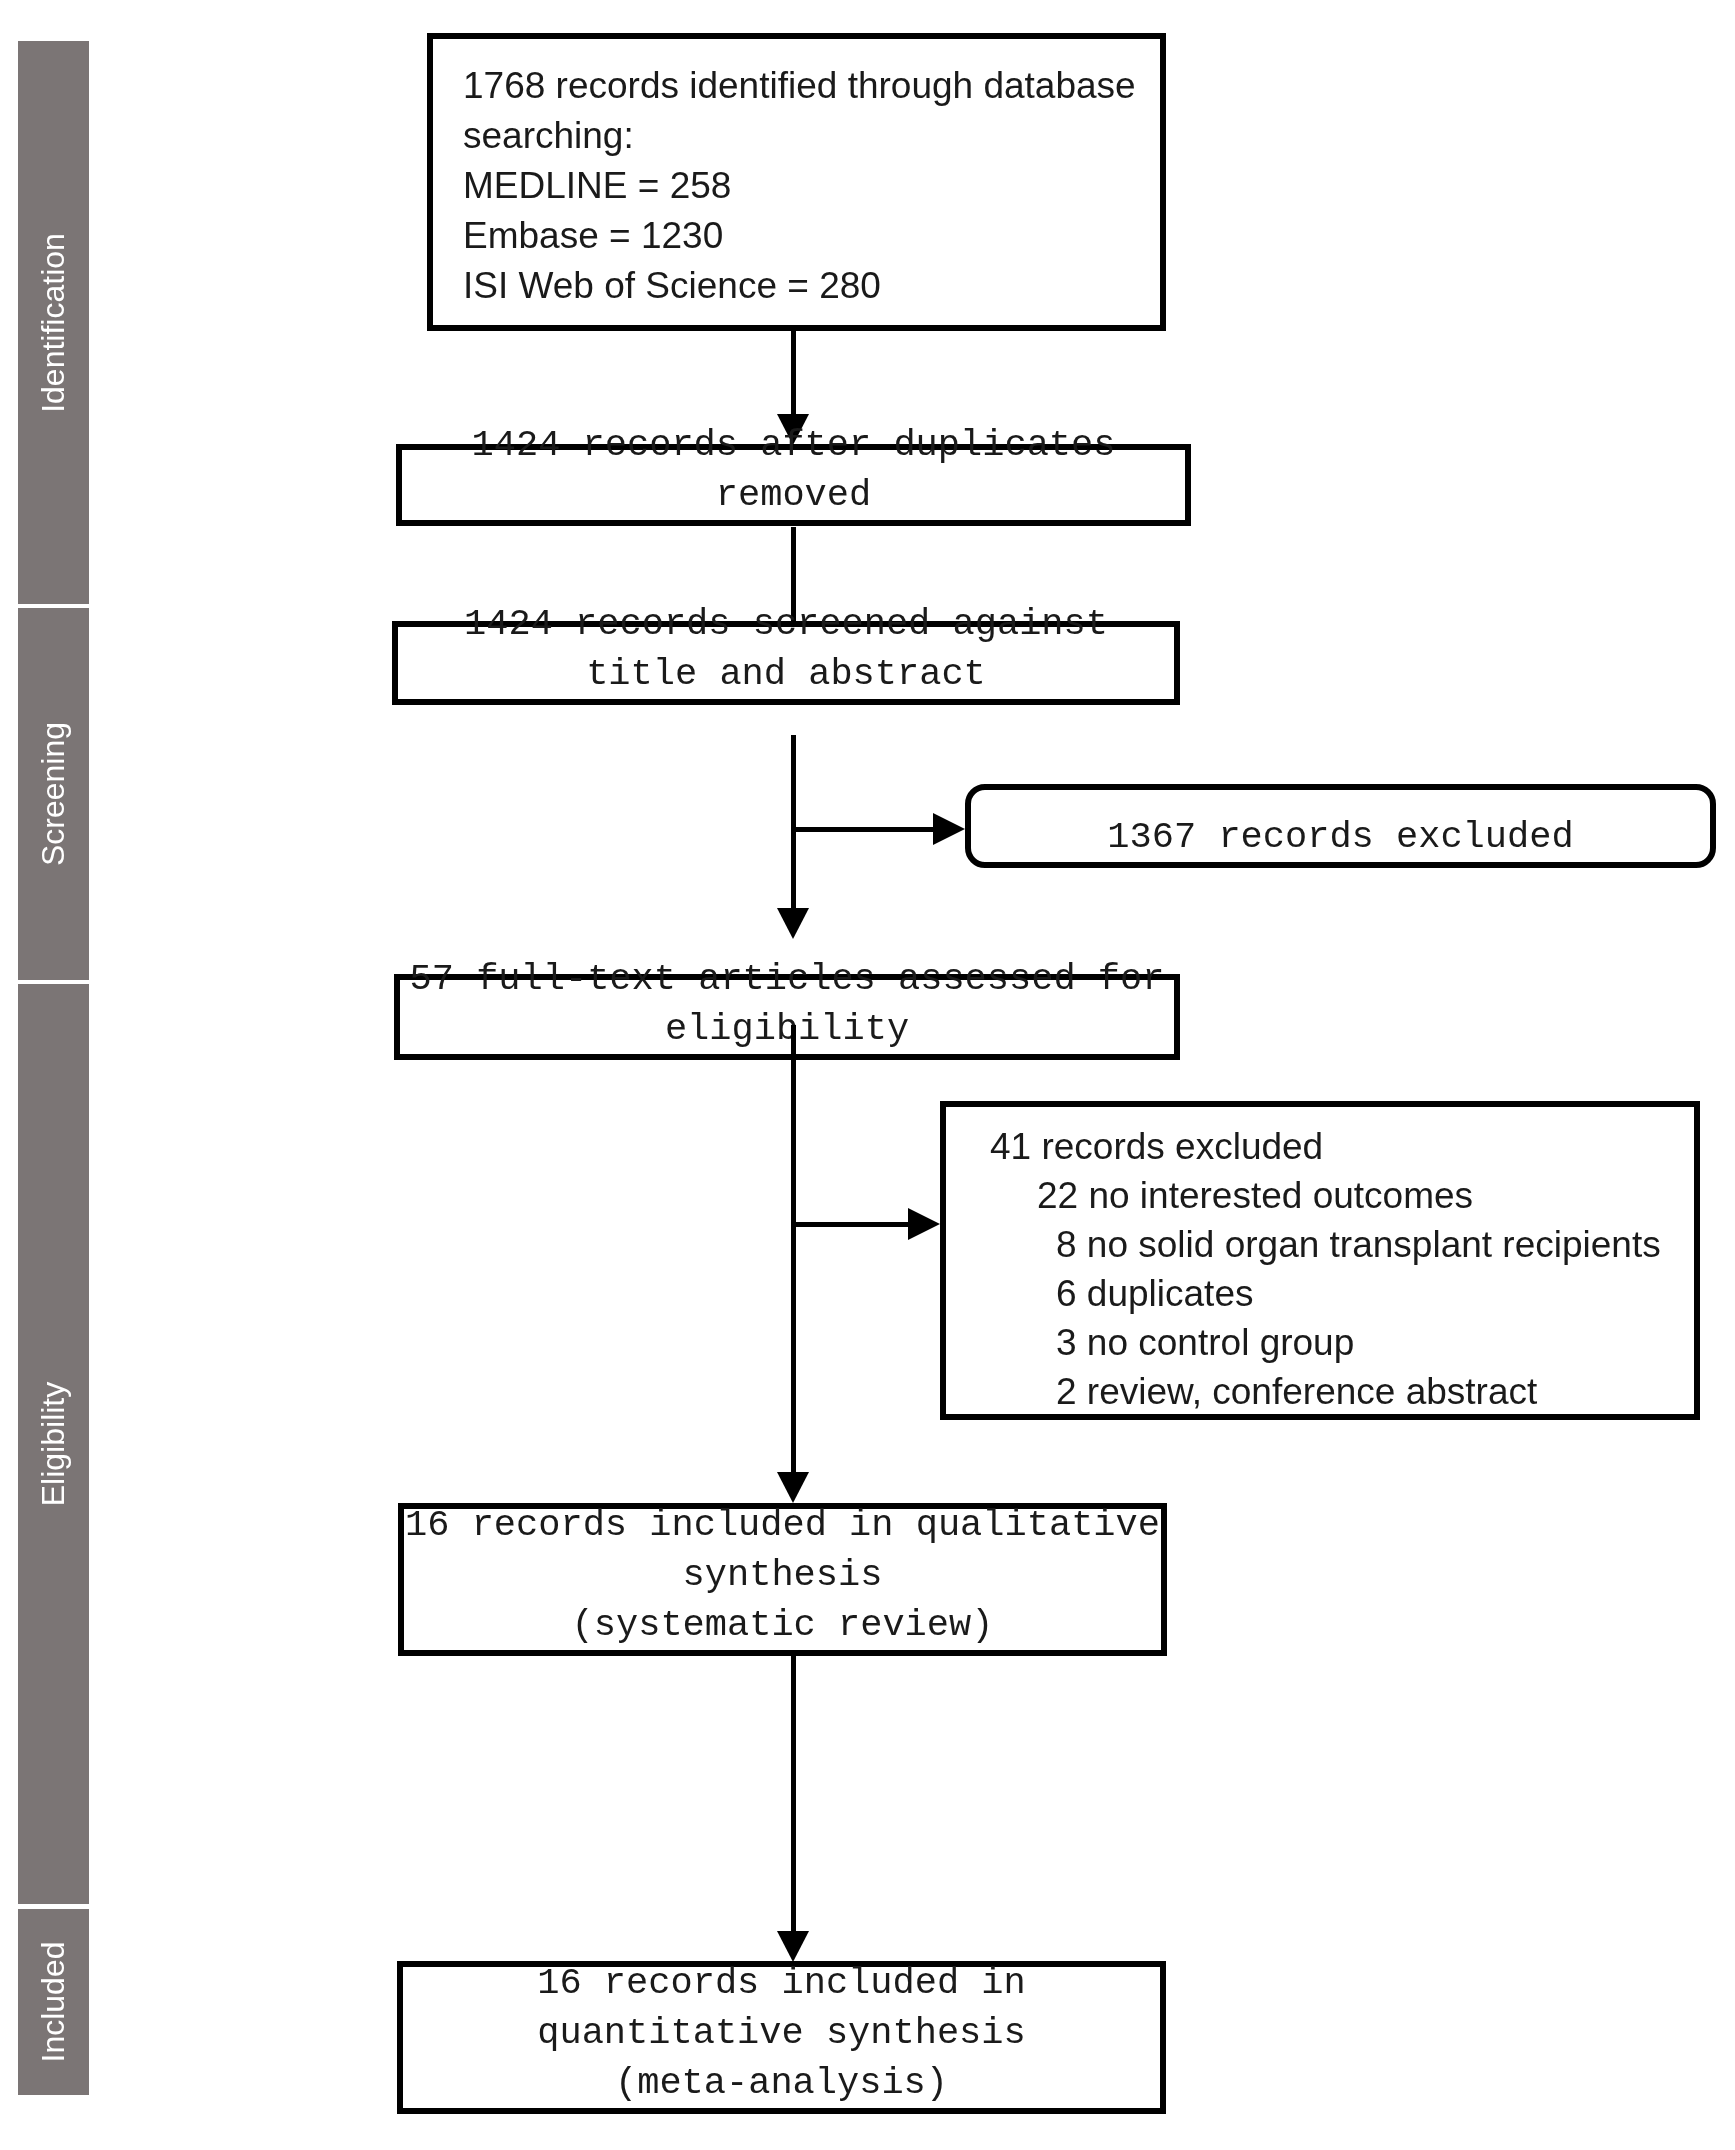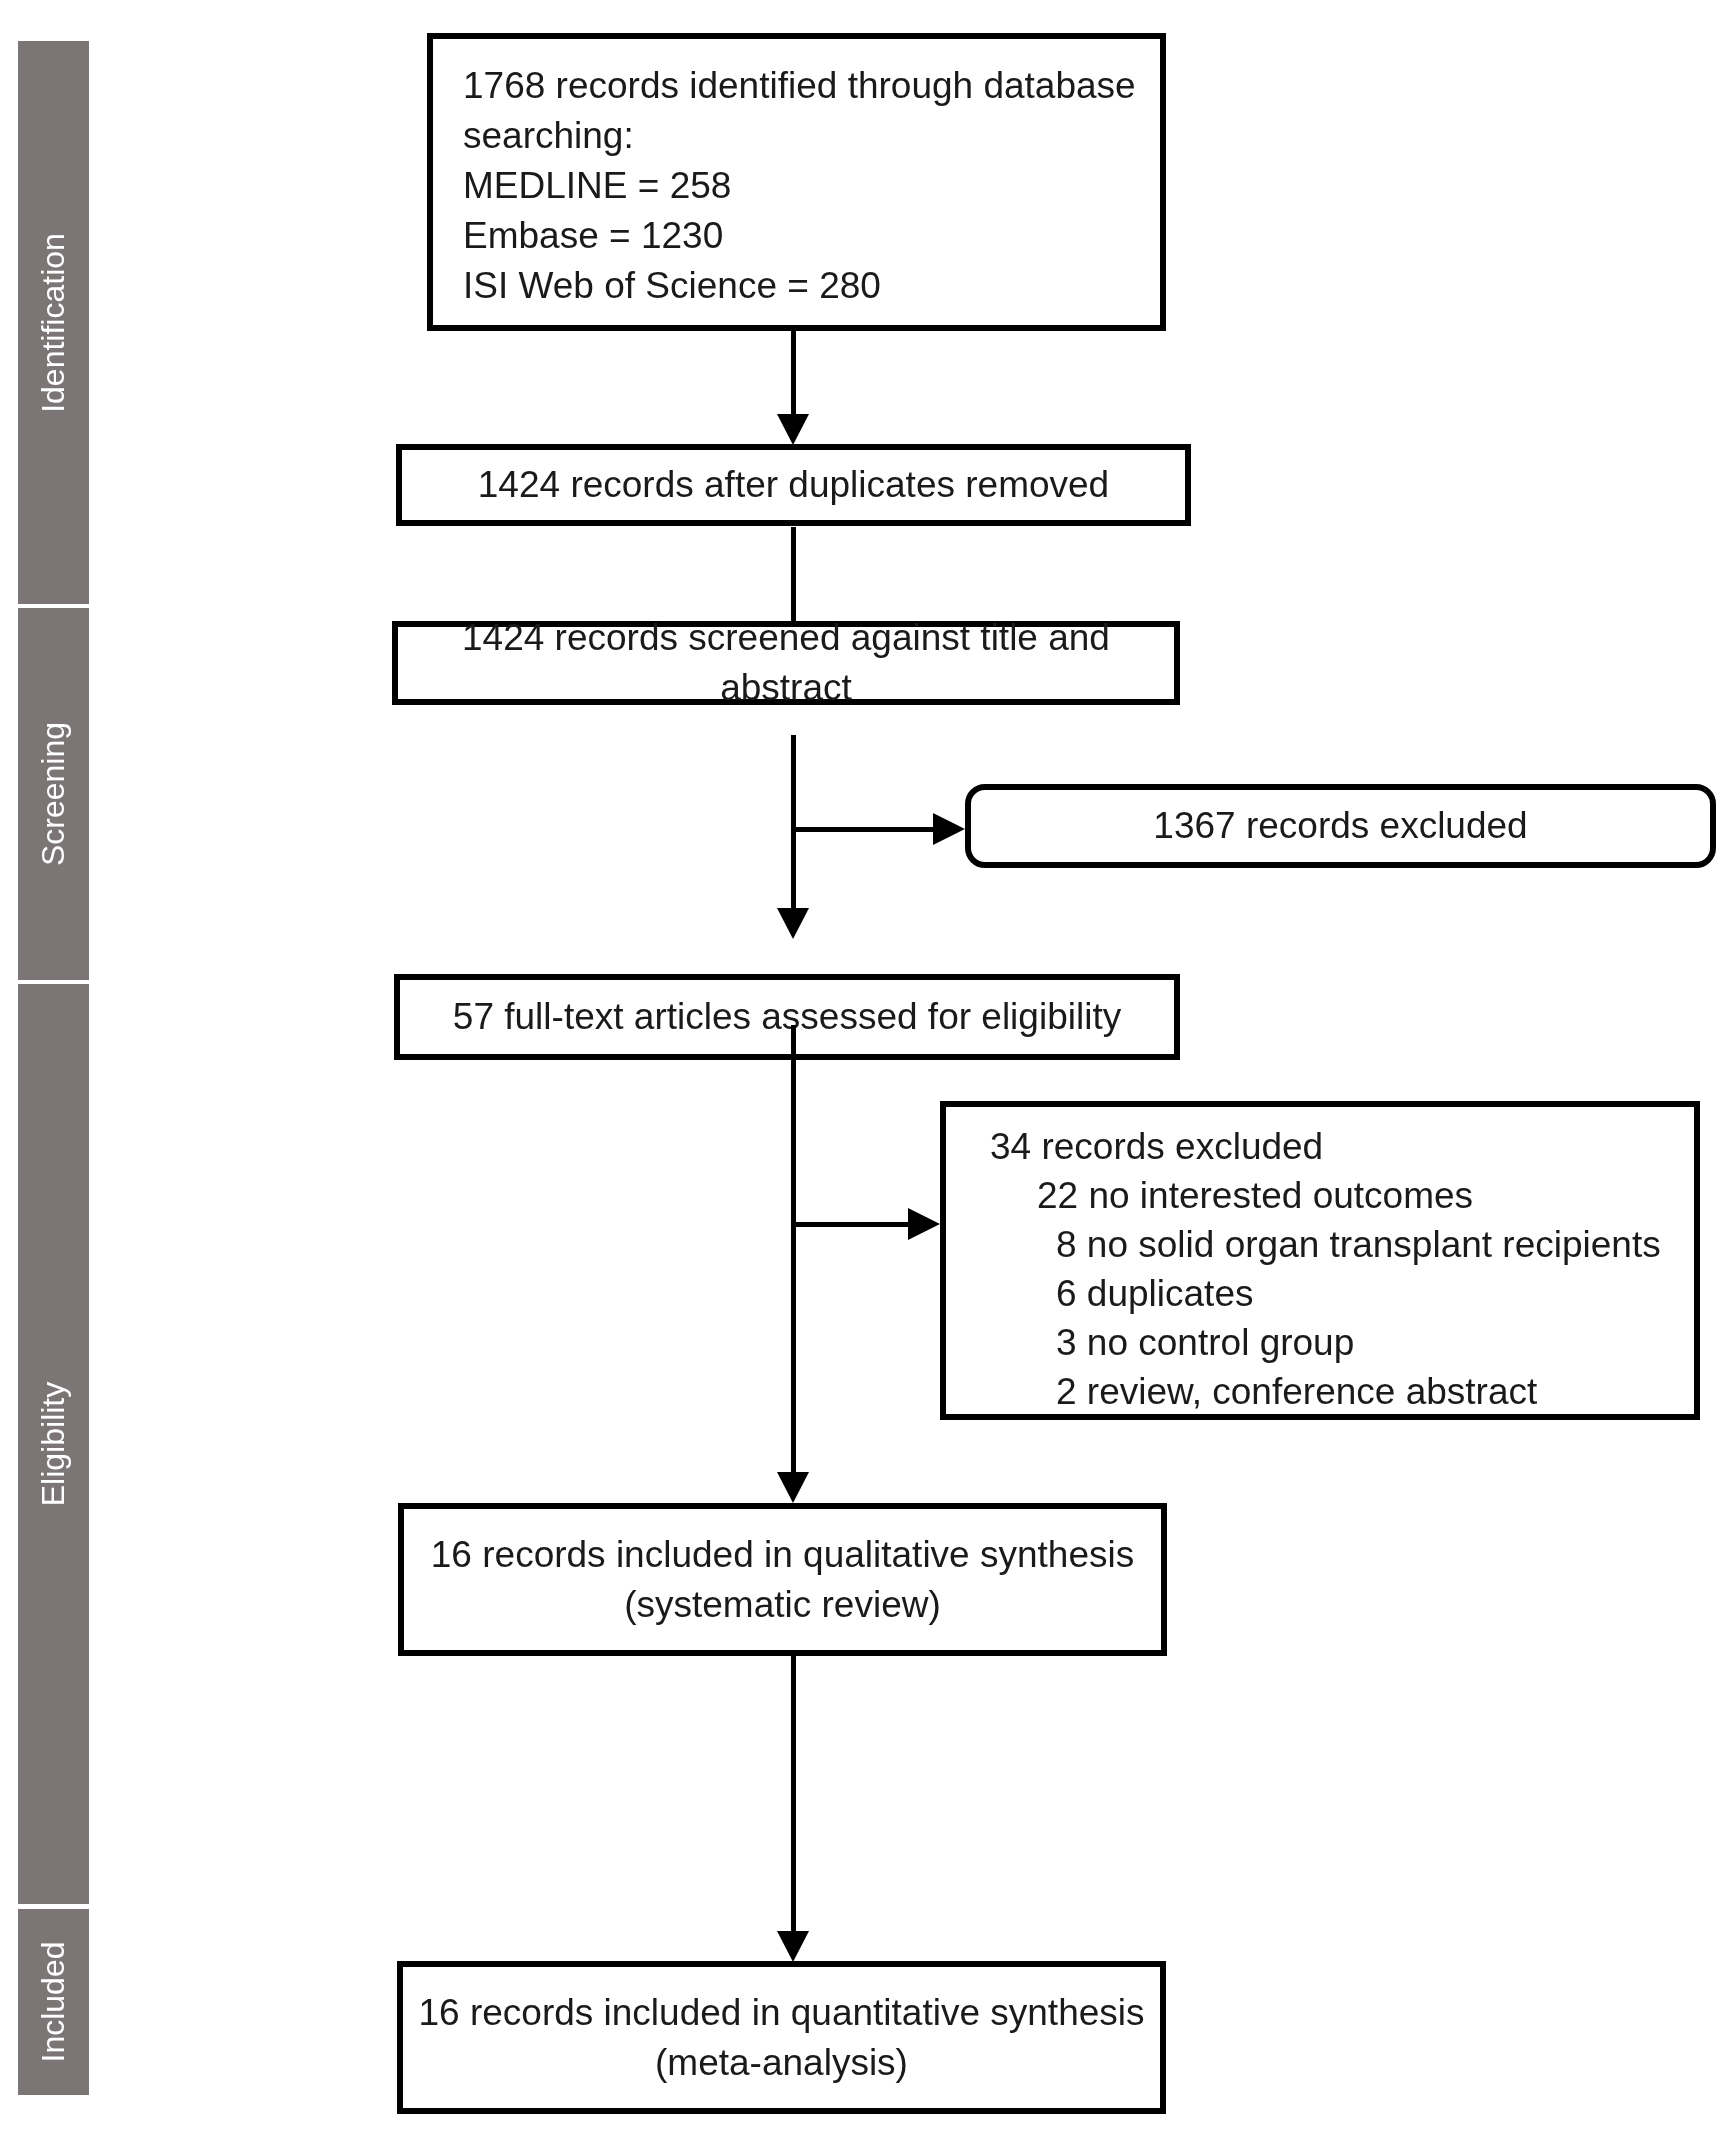--- a/index.html
+++ b/index.html
@@ -36,22 +36,23 @@
     background: #ffffff;
     border: 6px solid #000000;
     box-sizing: border-box;
     font-size: 37px;
     line-height: 50px;
   }
   .box-center {
     display: flex;
     flex-direction: column;
     align-items: center;
-    justify-content: center;
+    justify-content: flex-end;
     text-align: center;
+    font-family: Liberation Mono, monospace;
   }
   .box-left {
     padding: 22px 22px 0 30px;
   }
   .box-list {
     padding: 15.3px 16.4px 0 44px;
     line-height: 49px;
   }
   .indent-1 { padding-left: 47px; }
   .indent-2 { padding-left: 66px; }
@@ -134,21 +135,21 @@
   <div class="flow-box box-center" style="left:394px; top:974px; width:786px; height:86px;">
     <div>57 full-text articles assessed for eligibility</div>
   </div>
 
   <div class="vline" style="left:791px; top:1025px; height:448px;"></div>
   <div class="arrow-down" style="left:777px; top:1472px;"></div>
   <div class="hline" style="left:793px; top:1222px; width:115px;"></div>
   <div class="arrow-right" style="left:908px; top:1208px;"></div>
 
   <div class="flow-box box-list" style="left:940px; top:1101px; width:760px; height:319px;">
-    <div>34 records excluded</div>
+    <div>41 records excluded</div>
     <div class="indent-1">22 no interested outcomes</div>
     <div class="indent-2">8 no solid organ transplant recipients</div>
     <div class="indent-2">6 duplicates</div>
     <div class="indent-2">3 no control group</div>
     <div class="indent-2">2 review, conference abstract</div>
   </div>
 
   <div class="flow-box box-center" style="left:398px; top:1503px; width:769px; height:153px;">
     <div>16 records included in qualitative synthesis</div>
     <div>(systematic review)</div>

